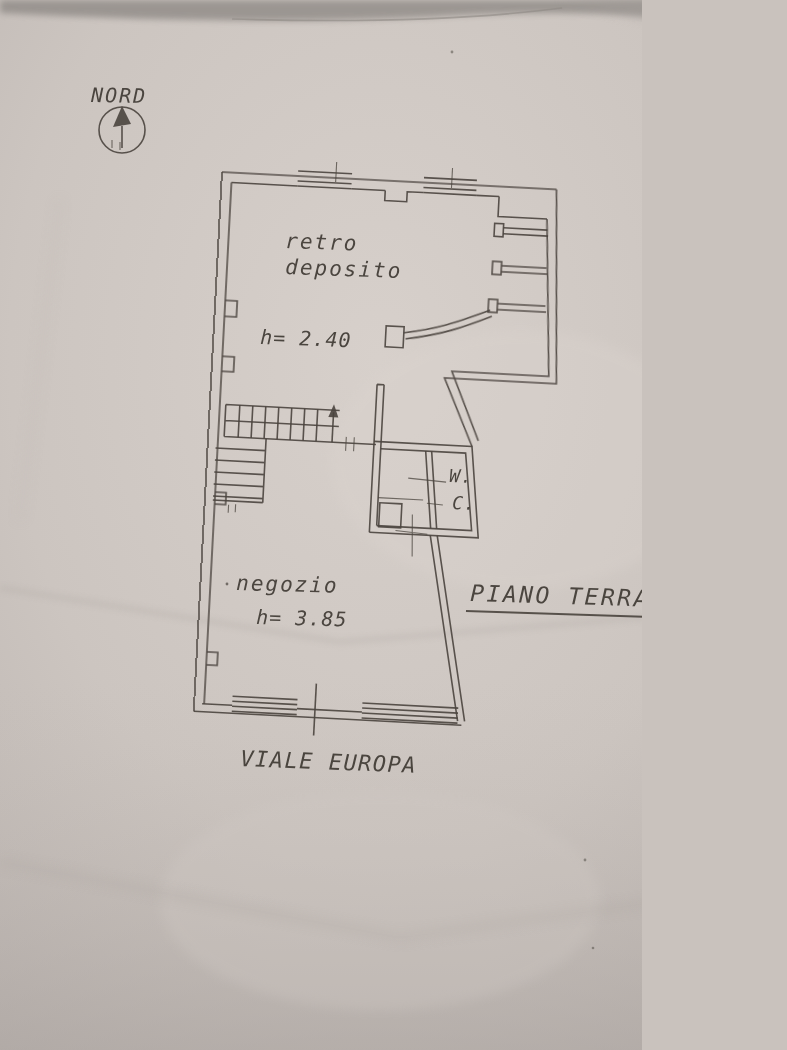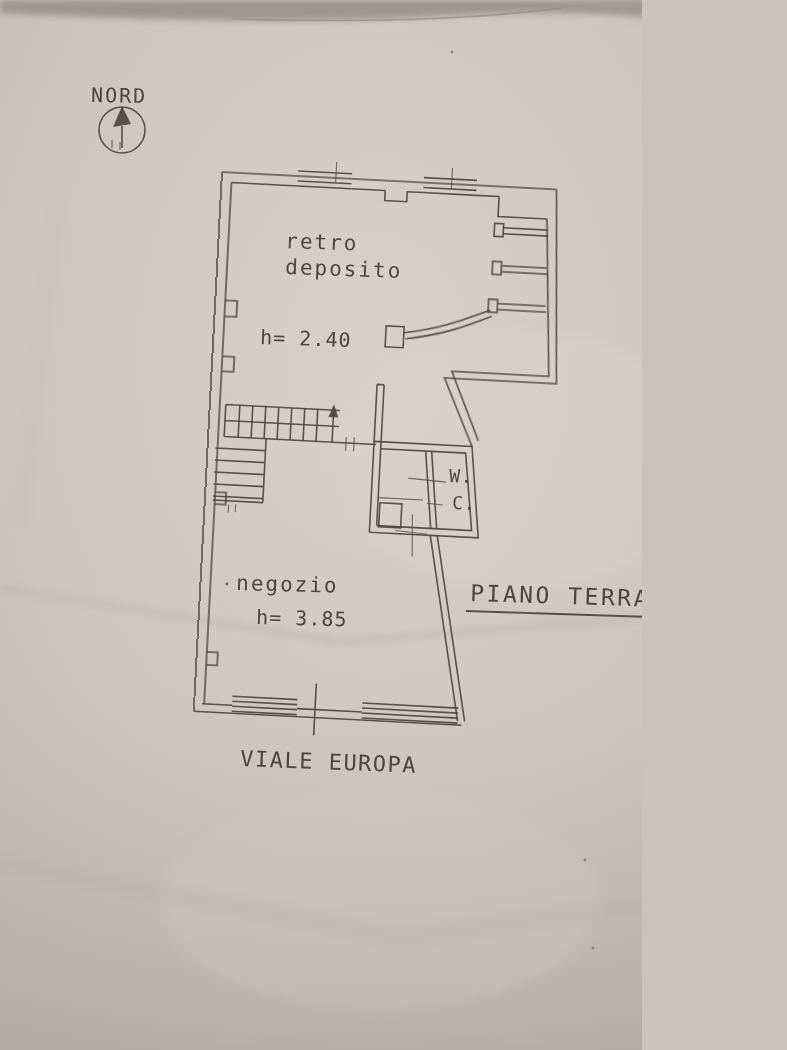--- a/index.html
+++ b/index.html
@@ -1,17 +1,17 @@
 <!DOCTYPE html>
 <html><head>
 <meta charset="utf-8">
 <style>
   html,body{margin:0;padding:0;background:#c9c2bd;}
   .photo{position:relative;width:642px;height:1050px;overflow:hidden;
-         font-family:"DejaVu Sans Mono",monospace;}
+         font-family:"DejaVu Sans Mono",monospace;font-style:italic;}
   svg{display:block}
   .ink path,.ink line,.ink rect,.ink circle{
       stroke:#4a443e;stroke-width:1.6;fill:none;opacity:.9;}
   .ink .thin{stroke-width:1.1;opacity:.75}
   .ink .fill{fill:#4a443e;stroke:none;opacity:.9}
   text{fill:#3f3a34;opacity:.92;font-family:"DejaVu Sans Mono",monospace;}
   .lbl{font-size:21px;letter-spacing:2px;}
   .hlbl{font-size:20px;letter-spacing:1px;}
   .big{font-size:23px;letter-spacing:2.5px;}
   .street{font-size:22px;letter-spacing:1.5px;}

